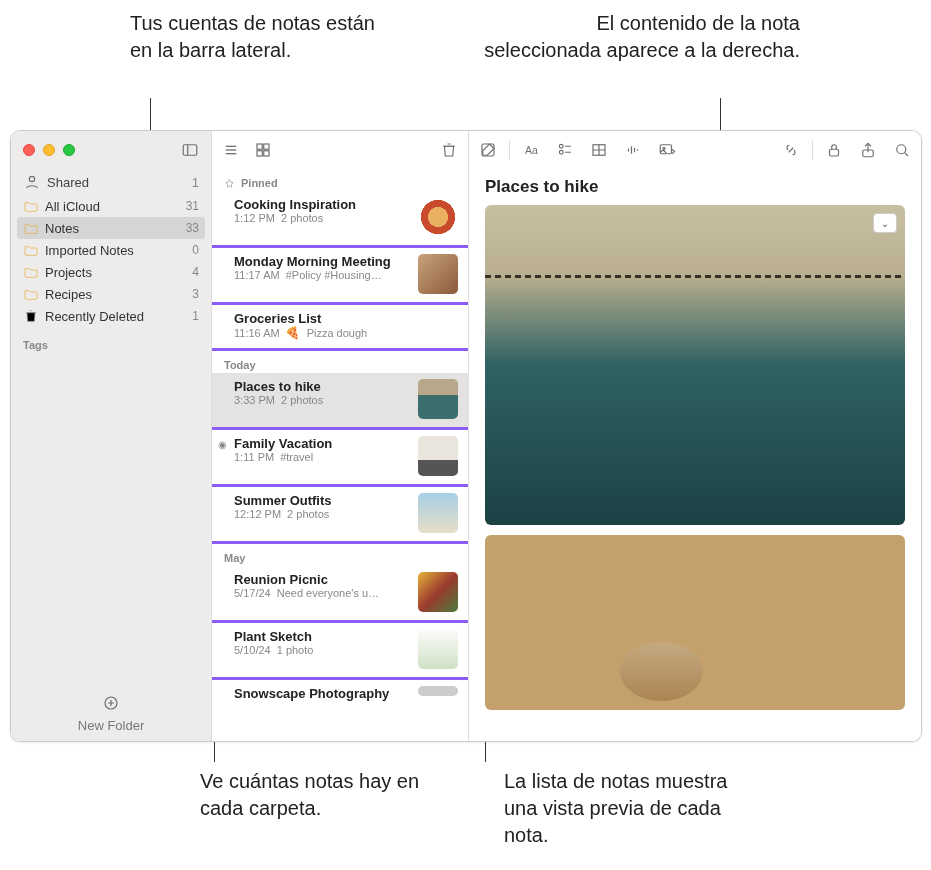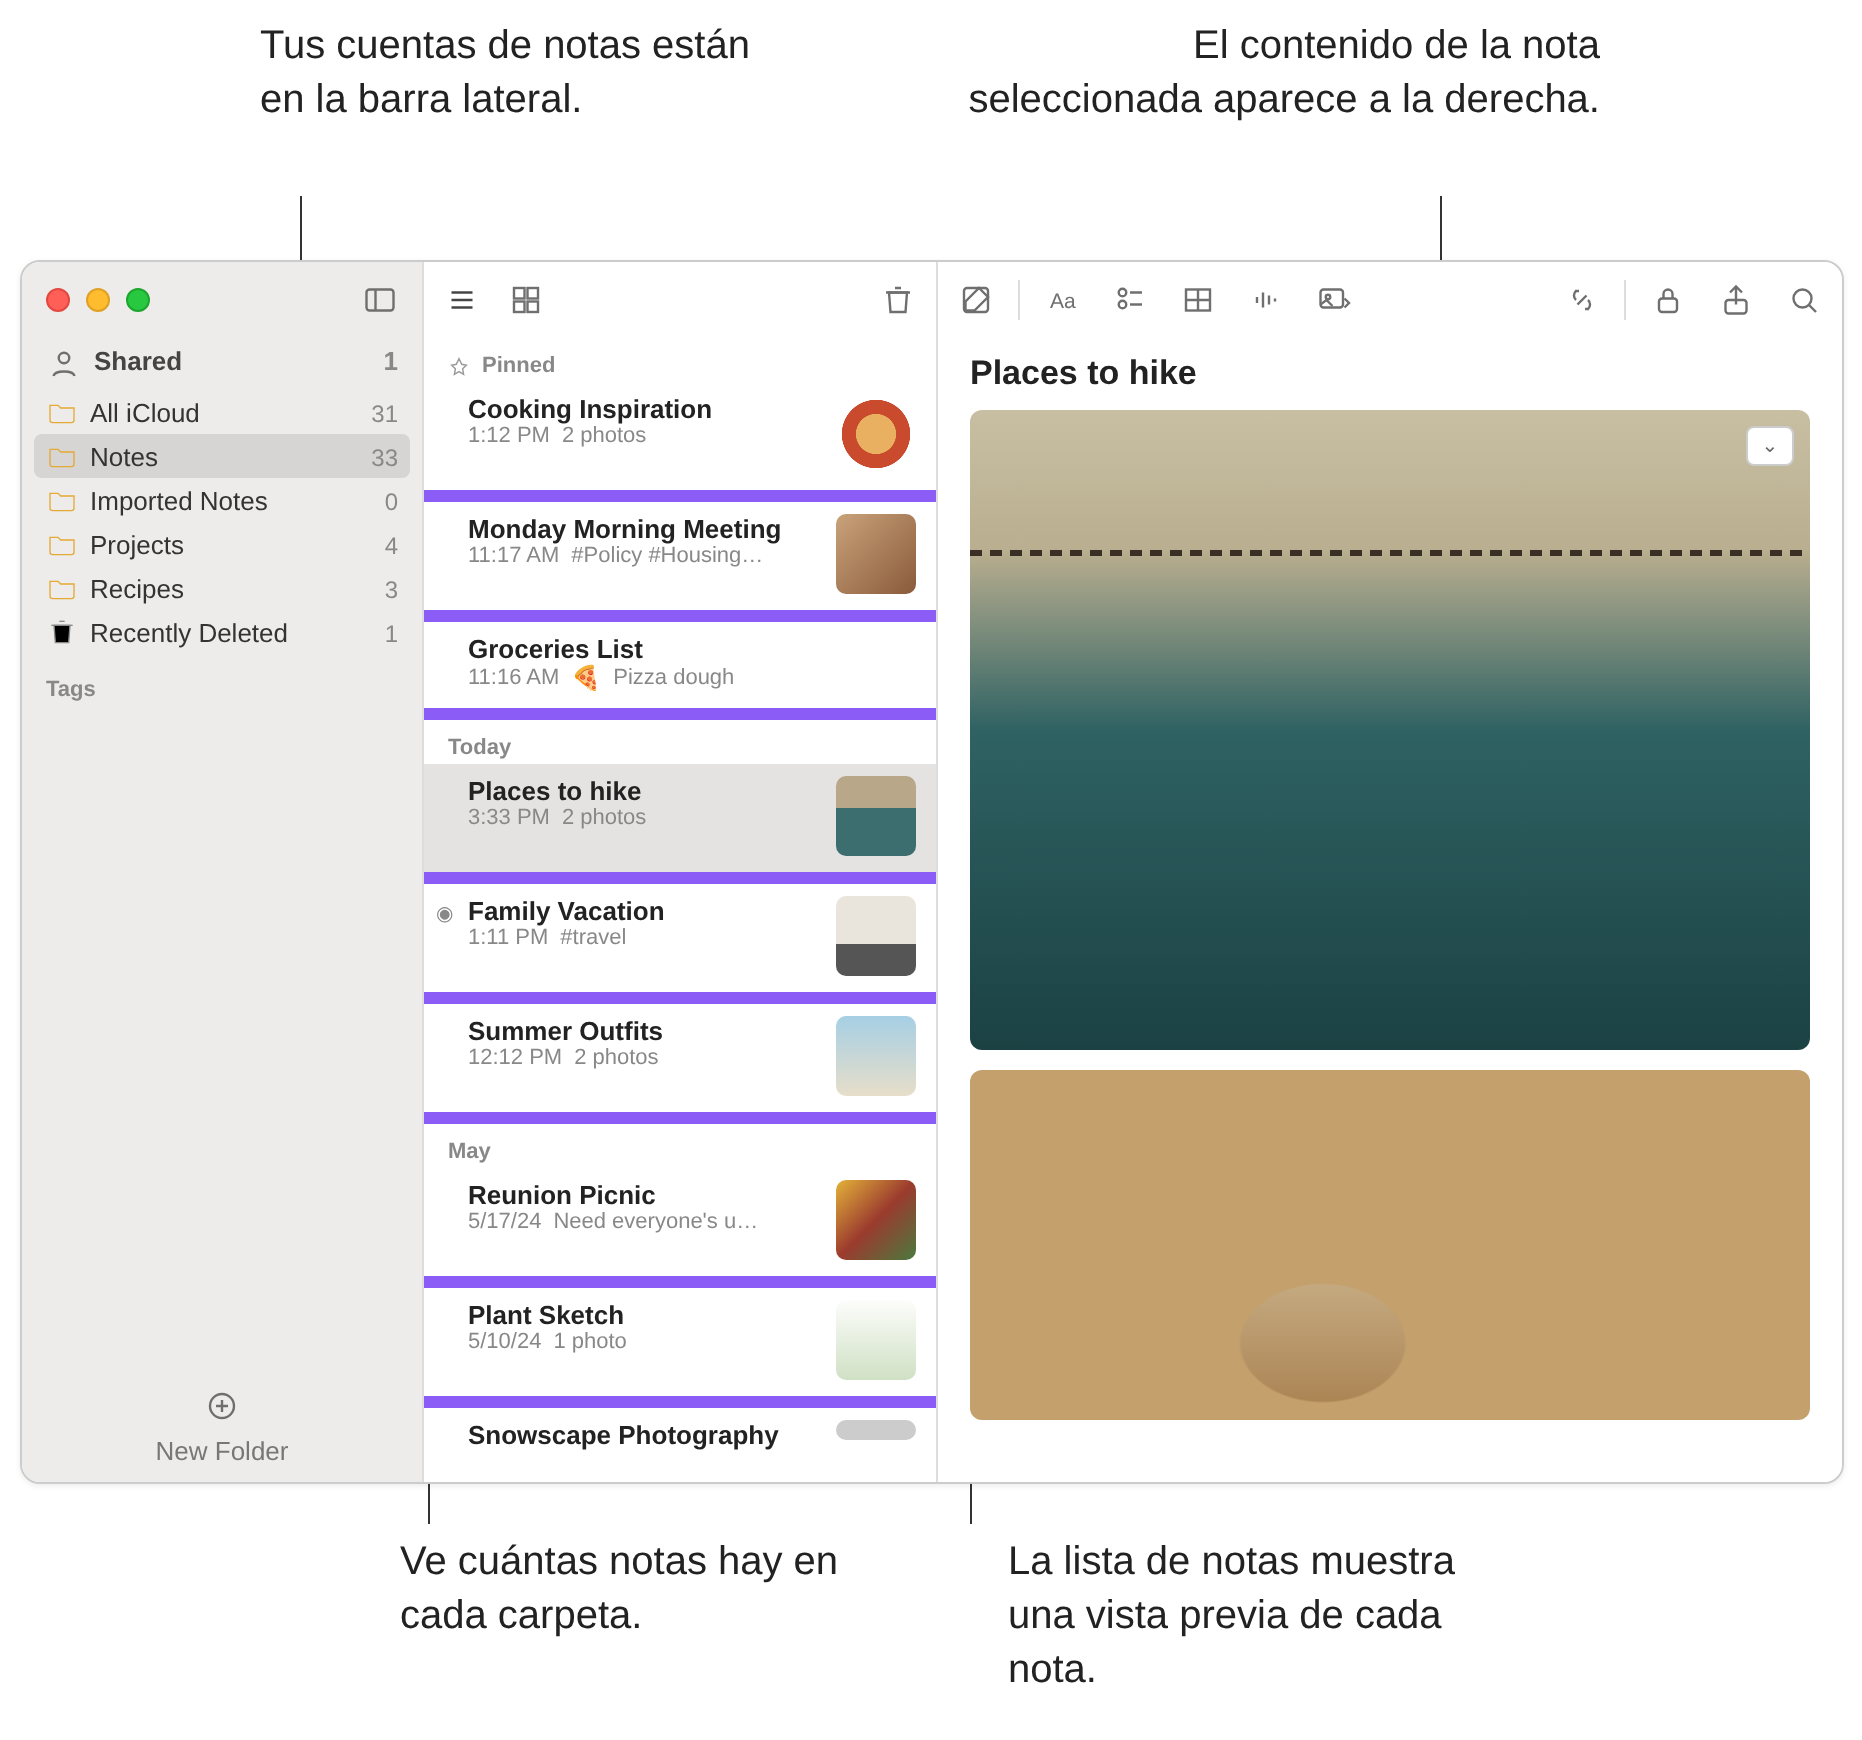--- a/index.html
+++ b/index.html
@@ -59,40 +59,40 @@
   .dot.green { background: #28c840; border: 0.5px solid #1da52e; }
   .sidebar-toggle { margin-left: auto; color: #888; }
   .sidebar-section-label {
     font-size: 11px;
     color: #888;
     font-weight: 600;
     padding: 4px 12px 2px;
   }
   .sidebar-item {
     display: flex;
-    align-items: flex-end;
+    align-items: center;
     padding: 3px 12px;
     gap: 6px;
   }
   .sidebar-item.selected {
     background: #d6d5d3;
     border-radius: 4px;
     margin: 0 6px;
     padding: 3px 6px;
   }
   .sidebar-item .icon { width: 16px; color: #e5a936; display:flex; justify-content:center; }
   .sidebar-item.trash .icon { color: #888; }
   .sidebar-item .label { flex: 1; color: #333; }
   .sidebar-item .count { color: #888; font-size: 12px; }
   .sidebar-spacer { flex: 1; }
   .new-folder-row {
     display:flex; align-items:center; gap:6px;
     padding: 8px 12px; color:#777; font-size:13px;flex-direction:column;
   }
-  .shared-row { padding: 4px 12px; display:flex; align-items:flex-start; gap:6px; color:#444;font-weight:bold; }
+  .shared-row { padding: 4px 12px; display:flex; align-items:center; gap:6px; color:#444; }
   .shared-row .count { margin-left:auto; color:#888; }
   
   .notes-list {
     border-left: 1px solid #ddd;
     border-right: 1px solid #ddd;
     background: #fff;
     display:flex; flex-direction:column;
     overflow:hidden;
   }
   .list-toolbar {
@@ -105,21 +105,21 @@
   .list-section-header {
     display:flex; align-items:flex-end; gap:6px;
     font-size:11px; font-weight:600; color:#888;
     padding: 8px 12px 2px;
   }
   .note-row {
     display:grid;
     grid-template-columns: 1fr 40px;
     gap:8px;
     padding: 6px 10px 8px 22px;
-    border-bottom: 6px solid #8b5cf6;
+    border-bottom: 3px solid #8b5cf6;
     position:relative;
   }
   .note-row .badge {
     position:absolute; left:6px; top:9px;
     font-size:10px; color:#888;
   }
   .note-row.selected { background:#e4e3e2; }
   .note-title { font-weight:600; font-size:13px; color:#222; }
   .note-sub { font-size:11px; color:#888; display:flex; gap:6px; align-items:center; }
   .note-thumb {

